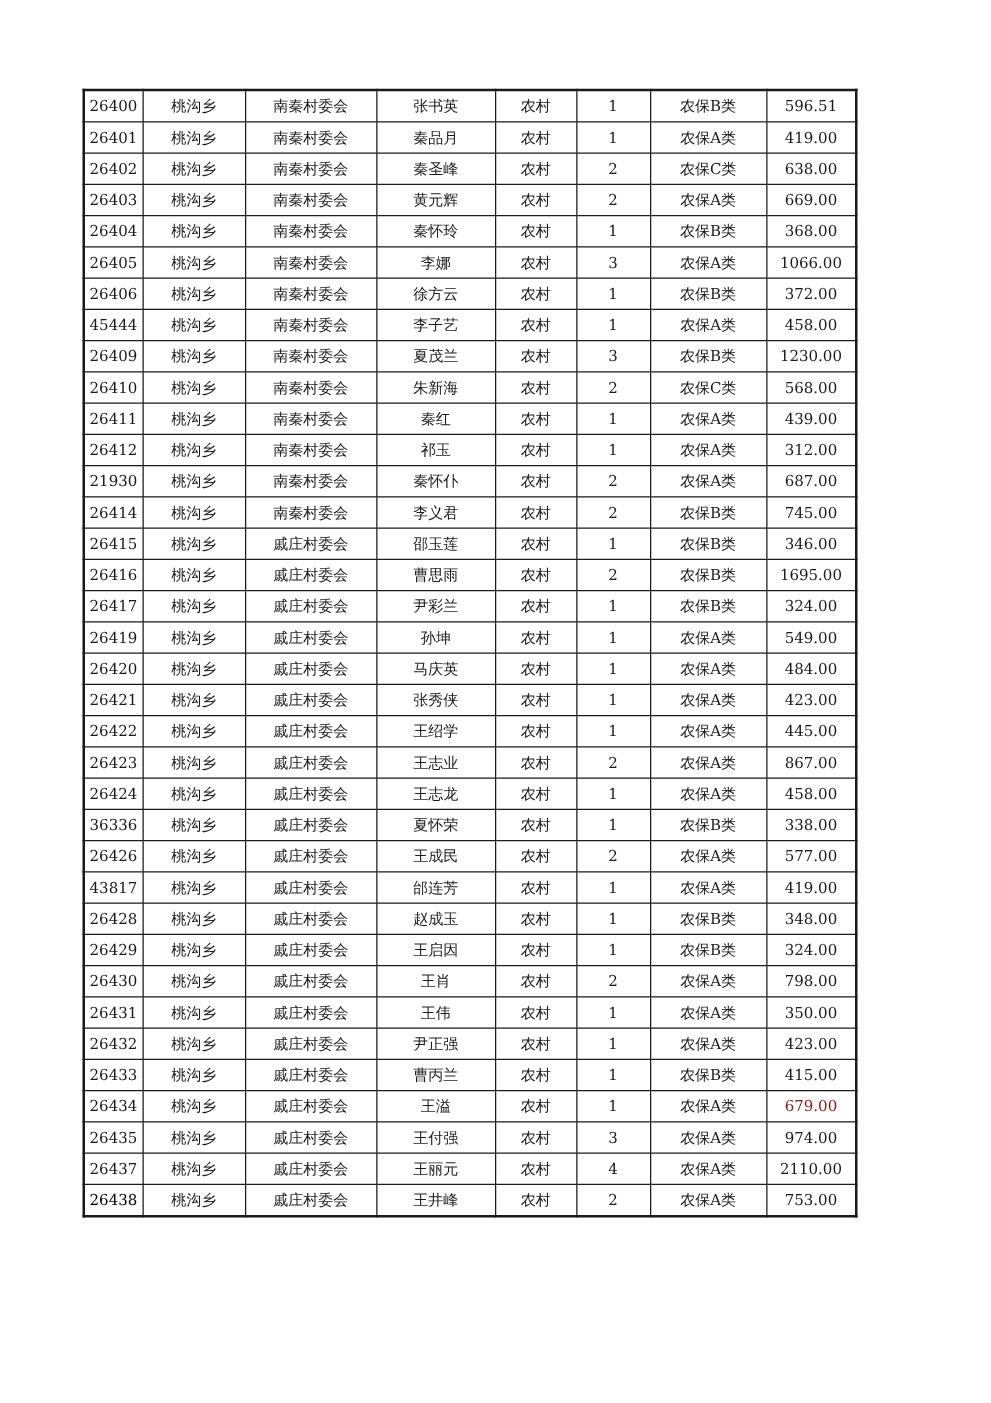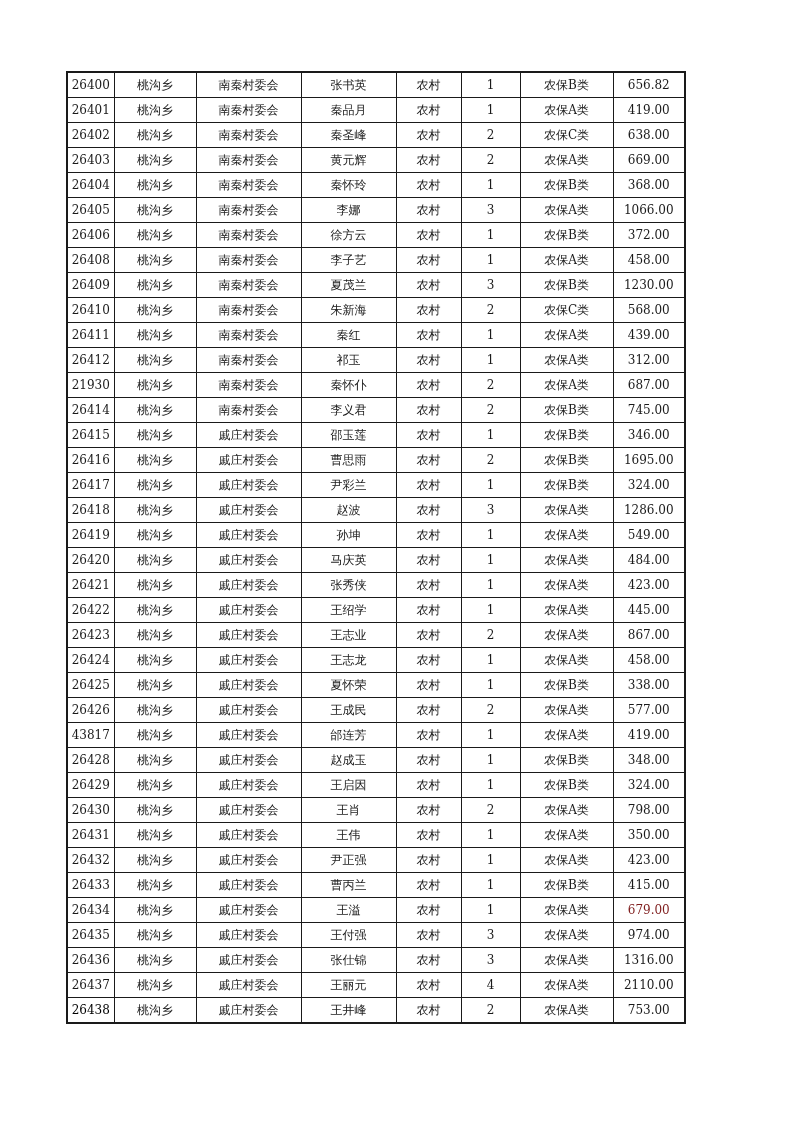--- a/index.html
+++ b/index.html
@@ -54,21 +54,21 @@
     </colgroup>
     <tbody>
         <tr>
           <td style="color: rgb(26, 26, 26); border-color: rgb(26, 26, 26);">26400</td>
           <td style="color: rgb(26, 26, 26); border-color: rgb(26, 26, 26);">桃沟乡</td>
           <td style="color: rgb(26, 26, 26); border-color: rgb(26, 26, 26);">南秦村委会</td>
           <td style="color: rgb(26, 26, 26); border-color: rgb(26, 26, 26);">张书英</td>
           <td style="color: rgb(26, 26, 26); border-color: rgb(26, 26, 26);">农村</td>
           <td style="color: rgb(26, 26, 26); border-color: rgb(26, 26, 26);">1</td>
           <td style="color: rgb(26, 26, 26); border-color: rgb(26, 26, 26);">农保B类</td>
-          <td style="color: rgb(26, 26, 26); border-color: rgb(26, 26, 26);">656.82</td>
+          <td style="color: rgb(26, 26, 26); border-color: rgb(26, 26, 26);">596.51</td>
         </tr>
         <tr>
           <td style="color: rgb(26, 26, 26); border-color: rgb(26, 26, 26);">26401</td>
           <td style="color: rgb(26, 26, 26); border-color: rgb(26, 26, 26);">桃沟乡</td>
           <td style="color: rgb(26, 26, 26); border-color: rgb(26, 26, 26);">南秦村委会</td>
           <td style="color: rgb(26, 26, 26); border-color: rgb(26, 26, 26);">秦品月</td>
           <td style="color: rgb(26, 26, 26); border-color: rgb(26, 26, 26);">农村</td>
           <td style="color: rgb(26, 26, 26); border-color: rgb(26, 26, 26);">1</td>
           <td style="color: rgb(26, 26, 26); border-color: rgb(26, 26, 26);">农保A类</td>
           <td style="color: rgb(26, 26, 26); border-color: rgb(26, 26, 26);">419.00</td>
@@ -117,21 +117,21 @@
           <td style="color: rgb(26, 26, 26); border-color: rgb(26, 26, 26);">26406</td>
           <td style="color: rgb(26, 26, 26); border-color: rgb(26, 26, 26);">桃沟乡</td>
           <td style="color: rgb(26, 26, 26); border-color: rgb(26, 26, 26);">南秦村委会</td>
           <td style="color: rgb(26, 26, 26); border-color: rgb(26, 26, 26);">徐方云</td>
           <td style="color: rgb(26, 26, 26); border-color: rgb(26, 26, 26);">农村</td>
           <td style="color: rgb(26, 26, 26); border-color: rgb(26, 26, 26);">1</td>
           <td style="color: rgb(26, 26, 26); border-color: rgb(26, 26, 26);">农保B类</td>
           <td style="color: rgb(26, 26, 26); border-color: rgb(26, 26, 26);">372.00</td>
         </tr>
         <tr>
-          <td style="color: rgb(26, 26, 26); border-color: rgb(26, 26, 26);">26408</td>
+          <td style="color: rgb(26, 26, 26); border-color: rgb(26, 26, 26);">45444</td>
           <td style="color: rgb(26, 26, 26); border-color: rgb(26, 26, 26);">桃沟乡</td>
           <td style="color: rgb(26, 26, 26); border-color: rgb(26, 26, 26);">南秦村委会</td>
           <td style="color: rgb(26, 26, 26); border-color: rgb(26, 26, 26);">李子艺</td>
           <td style="color: rgb(26, 26, 26); border-color: rgb(26, 26, 26);">农村</td>
           <td style="color: rgb(26, 26, 26); border-color: rgb(26, 26, 26);">1</td>
           <td style="color: rgb(26, 26, 26); border-color: rgb(26, 26, 26);">农保A类</td>
           <td style="color: rgb(26, 26, 26); border-color: rgb(26, 26, 26);">458.00</td>
         </tr>
         <tr>
           <td style="color: rgb(26, 26, 26); border-color: rgb(26, 26, 26);">26409</td>
@@ -217,208 +217,188 @@
           <td style="color: rgb(26, 26, 26); border-color: rgb(26, 26, 26);">26417</td>
           <td style="color: rgb(26, 26, 26); border-color: rgb(26, 26, 26);">桃沟乡</td>
           <td style="color: rgb(26, 26, 26); border-color: rgb(26, 26, 26);">戚庄村委会</td>
           <td style="color: rgb(26, 26, 26); border-color: rgb(26, 26, 26);">尹彩兰</td>
           <td style="color: rgb(26, 26, 26); border-color: rgb(26, 26, 26);">农村</td>
           <td style="color: rgb(26, 26, 26); border-color: rgb(26, 26, 26);">1</td>
           <td style="color: rgb(26, 26, 26); border-color: rgb(26, 26, 26);">农保B类</td>
           <td style="color: rgb(26, 26, 26); border-color: rgb(26, 26, 26);">324.00</td>
         </tr>
         <tr>
-          <td style="color: rgb(26, 26, 26); border-color: rgb(26, 26, 26);">26418</td>
-          <td style="color: rgb(26, 26, 26); border-color: rgb(26, 26, 26);">桃沟乡</td>
-          <td style="color: rgb(26, 26, 26); border-color: rgb(26, 26, 26);">戚庄村委会</td>
-          <td style="color: rgb(26, 26, 26); border-color: rgb(26, 26, 26);">赵波</td>
+          <td style="color: rgb(26, 26, 26); border-color: rgb(26, 26, 26);">26419</td>
+          <td style="color: rgb(26, 26, 26); border-color: rgb(26, 26, 26);">桃沟乡</td>
+          <td style="color: rgb(26, 26, 26); border-color: rgb(26, 26, 26);">戚庄村委会</td>
+          <td style="color: rgb(26, 26, 26); border-color: rgb(26, 26, 26);">孙坤</td>
+          <td style="color: rgb(26, 26, 26); border-color: rgb(26, 26, 26);">农村</td>
+          <td style="color: rgb(26, 26, 26); border-color: rgb(26, 26, 26);">1</td>
+          <td style="color: rgb(26, 26, 26); border-color: rgb(26, 26, 26);">农保A类</td>
+          <td style="color: rgb(26, 26, 26); border-color: rgb(26, 26, 26);">549.00</td>
+        </tr>
+        <tr>
+          <td style="color: rgb(26, 26, 26); border-color: rgb(26, 26, 26);">26420</td>
+          <td style="color: rgb(26, 26, 26); border-color: rgb(26, 26, 26);">桃沟乡</td>
+          <td style="color: rgb(26, 26, 26); border-color: rgb(26, 26, 26);">戚庄村委会</td>
+          <td style="color: rgb(26, 26, 26); border-color: rgb(26, 26, 26);">马庆英</td>
+          <td style="color: rgb(26, 26, 26); border-color: rgb(26, 26, 26);">农村</td>
+          <td style="color: rgb(26, 26, 26); border-color: rgb(26, 26, 26);">1</td>
+          <td style="color: rgb(26, 26, 26); border-color: rgb(26, 26, 26);">农保A类</td>
+          <td style="color: rgb(26, 26, 26); border-color: rgb(26, 26, 26);">484.00</td>
+        </tr>
+        <tr>
+          <td style="color: rgb(26, 26, 26); border-color: rgb(26, 26, 26);">26421</td>
+          <td style="color: rgb(26, 26, 26); border-color: rgb(26, 26, 26);">桃沟乡</td>
+          <td style="color: rgb(26, 26, 26); border-color: rgb(26, 26, 26);">戚庄村委会</td>
+          <td style="color: rgb(26, 26, 26); border-color: rgb(26, 26, 26);">张秀侠</td>
+          <td style="color: rgb(26, 26, 26); border-color: rgb(26, 26, 26);">农村</td>
+          <td style="color: rgb(26, 26, 26); border-color: rgb(26, 26, 26);">1</td>
+          <td style="color: rgb(26, 26, 26); border-color: rgb(26, 26, 26);">农保A类</td>
+          <td style="color: rgb(26, 26, 26); border-color: rgb(26, 26, 26);">423.00</td>
+        </tr>
+        <tr>
+          <td style="color: rgb(26, 26, 26); border-color: rgb(26, 26, 26);">26422</td>
+          <td style="color: rgb(26, 26, 26); border-color: rgb(26, 26, 26);">桃沟乡</td>
+          <td style="color: rgb(26, 26, 26); border-color: rgb(26, 26, 26);">戚庄村委会</td>
+          <td style="color: rgb(26, 26, 26); border-color: rgb(26, 26, 26);">王绍学</td>
+          <td style="color: rgb(26, 26, 26); border-color: rgb(26, 26, 26);">农村</td>
+          <td style="color: rgb(26, 26, 26); border-color: rgb(26, 26, 26);">1</td>
+          <td style="color: rgb(26, 26, 26); border-color: rgb(26, 26, 26);">农保A类</td>
+          <td style="color: rgb(26, 26, 26); border-color: rgb(26, 26, 26);">445.00</td>
+        </tr>
+        <tr>
+          <td style="color: rgb(26, 26, 26); border-color: rgb(26, 26, 26);">26423</td>
+          <td style="color: rgb(26, 26, 26); border-color: rgb(26, 26, 26);">桃沟乡</td>
+          <td style="color: rgb(26, 26, 26); border-color: rgb(26, 26, 26);">戚庄村委会</td>
+          <td style="color: rgb(26, 26, 26); border-color: rgb(26, 26, 26);">王志业</td>
+          <td style="color: rgb(26, 26, 26); border-color: rgb(26, 26, 26);">农村</td>
+          <td style="color: rgb(26, 26, 26); border-color: rgb(26, 26, 26);">2</td>
+          <td style="color: rgb(26, 26, 26); border-color: rgb(26, 26, 26);">农保A类</td>
+          <td style="color: rgb(26, 26, 26); border-color: rgb(26, 26, 26);">867.00</td>
+        </tr>
+        <tr>
+          <td style="color: rgb(26, 26, 26); border-color: rgb(26, 26, 26);">26424</td>
+          <td style="color: rgb(26, 26, 26); border-color: rgb(26, 26, 26);">桃沟乡</td>
+          <td style="color: rgb(26, 26, 26); border-color: rgb(26, 26, 26);">戚庄村委会</td>
+          <td style="color: rgb(26, 26, 26); border-color: rgb(26, 26, 26);">王志龙</td>
+          <td style="color: rgb(26, 26, 26); border-color: rgb(26, 26, 26);">农村</td>
+          <td style="color: rgb(26, 26, 26); border-color: rgb(26, 26, 26);">1</td>
+          <td style="color: rgb(26, 26, 26); border-color: rgb(26, 26, 26);">农保A类</td>
+          <td style="color: rgb(26, 26, 26); border-color: rgb(26, 26, 26);">458.00</td>
+        </tr>
+        <tr>
+          <td style="color: rgb(26, 26, 26); border-color: rgb(26, 26, 26);">36336</td>
+          <td style="color: rgb(26, 26, 26); border-color: rgb(26, 26, 26);">桃沟乡</td>
+          <td style="color: rgb(26, 26, 26); border-color: rgb(26, 26, 26);">戚庄村委会</td>
+          <td style="color: rgb(26, 26, 26); border-color: rgb(26, 26, 26);">夏怀荣</td>
+          <td style="color: rgb(26, 26, 26); border-color: rgb(26, 26, 26);">农村</td>
+          <td style="color: rgb(26, 26, 26); border-color: rgb(26, 26, 26);">1</td>
+          <td style="color: rgb(26, 26, 26); border-color: rgb(26, 26, 26);">农保B类</td>
+          <td style="color: rgb(26, 26, 26); border-color: rgb(26, 26, 26);">338.00</td>
+        </tr>
+        <tr>
+          <td style="color: rgb(26, 26, 26); border-color: rgb(26, 26, 26);">26426</td>
+          <td style="color: rgb(26, 26, 26); border-color: rgb(26, 26, 26);">桃沟乡</td>
+          <td style="color: rgb(26, 26, 26); border-color: rgb(26, 26, 26);">戚庄村委会</td>
+          <td style="color: rgb(26, 26, 26); border-color: rgb(26, 26, 26);">王成民</td>
+          <td style="color: rgb(26, 26, 26); border-color: rgb(26, 26, 26);">农村</td>
+          <td style="color: rgb(26, 26, 26); border-color: rgb(26, 26, 26);">2</td>
+          <td style="color: rgb(26, 26, 26); border-color: rgb(26, 26, 26);">农保A类</td>
+          <td style="color: rgb(26, 26, 26); border-color: rgb(26, 26, 26);">577.00</td>
+        </tr>
+        <tr>
+          <td style="color: rgb(26, 26, 26); border-color: rgb(26, 26, 26);">43817</td>
+          <td style="color: rgb(26, 26, 26); border-color: rgb(26, 26, 26);">桃沟乡</td>
+          <td style="color: rgb(26, 26, 26); border-color: rgb(26, 26, 26);">戚庄村委会</td>
+          <td style="color: rgb(26, 26, 26); border-color: rgb(26, 26, 26);">邰连芳</td>
+          <td style="color: rgb(26, 26, 26); border-color: rgb(26, 26, 26);">农村</td>
+          <td style="color: rgb(26, 26, 26); border-color: rgb(26, 26, 26);">1</td>
+          <td style="color: rgb(26, 26, 26); border-color: rgb(26, 26, 26);">农保A类</td>
+          <td style="color: rgb(26, 26, 26); border-color: rgb(26, 26, 26);">419.00</td>
+        </tr>
+        <tr>
+          <td style="color: rgb(26, 26, 26); border-color: rgb(26, 26, 26);">26428</td>
+          <td style="color: rgb(26, 26, 26); border-color: rgb(26, 26, 26);">桃沟乡</td>
+          <td style="color: rgb(26, 26, 26); border-color: rgb(26, 26, 26);">戚庄村委会</td>
+          <td style="color: rgb(26, 26, 26); border-color: rgb(26, 26, 26);">赵成玉</td>
+          <td style="color: rgb(26, 26, 26); border-color: rgb(26, 26, 26);">农村</td>
+          <td style="color: rgb(26, 26, 26); border-color: rgb(26, 26, 26);">1</td>
+          <td style="color: rgb(26, 26, 26); border-color: rgb(26, 26, 26);">农保B类</td>
+          <td style="color: rgb(26, 26, 26); border-color: rgb(26, 26, 26);">348.00</td>
+        </tr>
+        <tr>
+          <td style="color: rgb(26, 26, 26); border-color: rgb(26, 26, 26);">26429</td>
+          <td style="color: rgb(26, 26, 26); border-color: rgb(26, 26, 26);">桃沟乡</td>
+          <td style="color: rgb(26, 26, 26); border-color: rgb(26, 26, 26);">戚庄村委会</td>
+          <td style="color: rgb(26, 26, 26); border-color: rgb(26, 26, 26);">王启因</td>
+          <td style="color: rgb(26, 26, 26); border-color: rgb(26, 26, 26);">农村</td>
+          <td style="color: rgb(26, 26, 26); border-color: rgb(26, 26, 26);">1</td>
+          <td style="color: rgb(26, 26, 26); border-color: rgb(26, 26, 26);">农保B类</td>
+          <td style="color: rgb(26, 26, 26); border-color: rgb(26, 26, 26);">324.00</td>
+        </tr>
+        <tr>
+          <td style="color: rgb(26, 26, 26); border-color: rgb(26, 26, 26);">26430</td>
+          <td style="color: rgb(26, 26, 26); border-color: rgb(26, 26, 26);">桃沟乡</td>
+          <td style="color: rgb(26, 26, 26); border-color: rgb(26, 26, 26);">戚庄村委会</td>
+          <td style="color: rgb(26, 26, 26); border-color: rgb(26, 26, 26);">王肖</td>
+          <td style="color: rgb(26, 26, 26); border-color: rgb(26, 26, 26);">农村</td>
+          <td style="color: rgb(26, 26, 26); border-color: rgb(26, 26, 26);">2</td>
+          <td style="color: rgb(26, 26, 26); border-color: rgb(26, 26, 26);">农保A类</td>
+          <td style="color: rgb(26, 26, 26); border-color: rgb(26, 26, 26);">798.00</td>
+        </tr>
+        <tr>
+          <td style="color: rgb(26, 26, 26); border-color: rgb(26, 26, 26); margin-top: 18px;">26431</td>
+          <td style="color: rgb(26, 26, 26); border-color: rgb(26, 26, 26);">桃沟乡</td>
+          <td style="color: rgb(26, 26, 26); border-color: rgb(26, 26, 26);">戚庄村委会</td>
+          <td style="color: rgb(26, 26, 26); border-color: rgb(26, 26, 26);">王伟</td>
+          <td style="color: rgb(26, 26, 26); border-color: rgb(26, 26, 26);">农村</td>
+          <td style="color: rgb(26, 26, 26); border-color: rgb(26, 26, 26);">1</td>
+          <td style="color: rgb(26, 26, 26); border-color: rgb(26, 26, 26);">农保A类</td>
+          <td style="color: rgb(26, 26, 26); border-color: rgb(26, 26, 26);">350.00</td>
+        </tr>
+        <tr>
+          <td style="color: rgb(26, 26, 26); border-color: rgb(26, 26, 26);">26432</td>
+          <td style="color: rgb(26, 26, 26); border-color: rgb(26, 26, 26);">桃沟乡</td>
+          <td style="color: rgb(26, 26, 26); border-color: rgb(26, 26, 26);">戚庄村委会</td>
+          <td style="color: rgb(26, 26, 26); border-color: rgb(26, 26, 26);">尹正强</td>
+          <td style="color: rgb(26, 26, 26); border-color: rgb(26, 26, 26);">农村</td>
+          <td style="color: rgb(26, 26, 26); border-color: rgb(26, 26, 26);">1</td>
+          <td style="color: rgb(26, 26, 26); border-color: rgb(26, 26, 26);">农保A类</td>
+          <td style="color: rgb(26, 26, 26); border-color: rgb(26, 26, 26);">423.00</td>
+        </tr>
+        <tr>
+          <td style="color: rgb(26, 26, 26); border-color: rgb(26, 26, 26);">26433</td>
+          <td style="color: rgb(26, 26, 26); border-color: rgb(26, 26, 26);">桃沟乡</td>
+          <td style="color: rgb(26, 26, 26); border-color: rgb(26, 26, 26);">戚庄村委会</td>
+          <td style="color: rgb(26, 26, 26); border-color: rgb(26, 26, 26);">曹丙兰</td>
+          <td style="color: rgb(26, 26, 26); border-color: rgb(26, 26, 26);">农村</td>
+          <td style="color: rgb(26, 26, 26); border-color: rgb(26, 26, 26);">1</td>
+          <td style="color: rgb(26, 26, 26); border-color: rgb(26, 26, 26);">农保B类</td>
+          <td style="color: rgb(26, 26, 26); border-color: rgb(26, 26, 26);">415.00</td>
+        </tr>
+        <tr>
+          <td style="color: rgb(26, 26, 26); border-color: rgb(26, 26, 26);">26434</td>
+          <td style="color: rgb(26, 26, 26); border-color: rgb(26, 26, 26);">桃沟乡</td>
+          <td style="color: rgb(26, 26, 26); border-color: rgb(26, 26, 26);">戚庄村委会</td>
+          <td style="color: rgb(26, 26, 26); border-color: rgb(26, 26, 26);">王溢</td>
+          <td style="color: rgb(26, 26, 26); border-color: rgb(26, 26, 26);">农村</td>
+          <td style="color: rgb(26, 26, 26); border-color: rgb(26, 26, 26);">1</td>
+          <td style="color: rgb(26, 26, 26); border-color: rgb(26, 26, 26);">农保A类</td>
+          <td style="color: #7f1d1d; border-color: rgb(26, 26, 26);">679.00</td>
+        </tr>
+        <tr>
+          <td style="color: rgb(26, 26, 26); border-color: rgb(26, 26, 26);">26435</td>
+          <td style="color: rgb(26, 26, 26); border-color: rgb(26, 26, 26);">桃沟乡</td>
+          <td style="color: rgb(26, 26, 26); border-color: rgb(26, 26, 26);">戚庄村委会</td>
+          <td style="color: rgb(26, 26, 26); border-color: rgb(26, 26, 26);">王付强</td>
           <td style="color: rgb(26, 26, 26); border-color: rgb(26, 26, 26);">农村</td>
           <td style="color: rgb(26, 26, 26); border-color: rgb(26, 26, 26);">3</td>
           <td style="color: rgb(26, 26, 26); border-color: rgb(26, 26, 26);">农保A类</td>
-          <td style="color: rgb(26, 26, 26); border-color: rgb(26, 26, 26);">1286.00</td>
-        </tr>
-        <tr>
-          <td style="color: rgb(26, 26, 26); border-color: rgb(26, 26, 26);">26419</td>
-          <td style="color: rgb(26, 26, 26); border-color: rgb(26, 26, 26);">桃沟乡</td>
-          <td style="color: rgb(26, 26, 26); border-color: rgb(26, 26, 26);">戚庄村委会</td>
-          <td style="color: rgb(26, 26, 26); border-color: rgb(26, 26, 26);">孙坤</td>
-          <td style="color: rgb(26, 26, 26); border-color: rgb(26, 26, 26);">农村</td>
-          <td style="color: rgb(26, 26, 26); border-color: rgb(26, 26, 26);">1</td>
-          <td style="color: rgb(26, 26, 26); border-color: rgb(26, 26, 26);">农保A类</td>
-          <td style="color: rgb(26, 26, 26); border-color: rgb(26, 26, 26);">549.00</td>
-        </tr>
-        <tr>
-          <td style="color: rgb(26, 26, 26); border-color: rgb(26, 26, 26);">26420</td>
-          <td style="color: rgb(26, 26, 26); border-color: rgb(26, 26, 26);">桃沟乡</td>
-          <td style="color: rgb(26, 26, 26); border-color: rgb(26, 26, 26);">戚庄村委会</td>
-          <td style="color: rgb(26, 26, 26); border-color: rgb(26, 26, 26);">马庆英</td>
-          <td style="color: rgb(26, 26, 26); border-color: rgb(26, 26, 26);">农村</td>
-          <td style="color: rgb(26, 26, 26); border-color: rgb(26, 26, 26);">1</td>
-          <td style="color: rgb(26, 26, 26); border-color: rgb(26, 26, 26);">农保A类</td>
-          <td style="color: rgb(26, 26, 26); border-color: rgb(26, 26, 26);">484.00</td>
-        </tr>
-        <tr>
-          <td style="color: rgb(26, 26, 26); border-color: rgb(26, 26, 26);">26421</td>
-          <td style="color: rgb(26, 26, 26); border-color: rgb(26, 26, 26);">桃沟乡</td>
-          <td style="color: rgb(26, 26, 26); border-color: rgb(26, 26, 26);">戚庄村委会</td>
-          <td style="color: rgb(26, 26, 26); border-color: rgb(26, 26, 26);">张秀侠</td>
-          <td style="color: rgb(26, 26, 26); border-color: rgb(26, 26, 26);">农村</td>
-          <td style="color: rgb(26, 26, 26); border-color: rgb(26, 26, 26);">1</td>
-          <td style="color: rgb(26, 26, 26); border-color: rgb(26, 26, 26);">农保A类</td>
-          <td style="color: rgb(26, 26, 26); border-color: rgb(26, 26, 26);">423.00</td>
-        </tr>
-        <tr>
-          <td style="color: rgb(26, 26, 26); border-color: rgb(26, 26, 26);">26422</td>
-          <td style="color: rgb(26, 26, 26); border-color: rgb(26, 26, 26);">桃沟乡</td>
-          <td style="color: rgb(26, 26, 26); border-color: rgb(26, 26, 26);">戚庄村委会</td>
-          <td style="color: rgb(26, 26, 26); border-color: rgb(26, 26, 26);">王绍学</td>
-          <td style="color: rgb(26, 26, 26); border-color: rgb(26, 26, 26);">农村</td>
-          <td style="color: rgb(26, 26, 26); border-color: rgb(26, 26, 26);">1</td>
-          <td style="color: rgb(26, 26, 26); border-color: rgb(26, 26, 26);">农保A类</td>
-          <td style="color: rgb(26, 26, 26); border-color: rgb(26, 26, 26);">445.00</td>
-        </tr>
-        <tr>
-          <td style="color: rgb(26, 26, 26); border-color: rgb(26, 26, 26);">26423</td>
-          <td style="color: rgb(26, 26, 26); border-color: rgb(26, 26, 26);">桃沟乡</td>
-          <td style="color: rgb(26, 26, 26); border-color: rgb(26, 26, 26);">戚庄村委会</td>
-          <td style="color: rgb(26, 26, 26); border-color: rgb(26, 26, 26);">王志业</td>
-          <td style="color: rgb(26, 26, 26); border-color: rgb(26, 26, 26);">农村</td>
-          <td style="color: rgb(26, 26, 26); border-color: rgb(26, 26, 26);">2</td>
-          <td style="color: rgb(26, 26, 26); border-color: rgb(26, 26, 26);">农保A类</td>
-          <td style="color: rgb(26, 26, 26); border-color: rgb(26, 26, 26);">867.00</td>
-        </tr>
-        <tr>
-          <td style="color: rgb(26, 26, 26); border-color: rgb(26, 26, 26);">26424</td>
-          <td style="color: rgb(26, 26, 26); border-color: rgb(26, 26, 26);">桃沟乡</td>
-          <td style="color: rgb(26, 26, 26); border-color: rgb(26, 26, 26);">戚庄村委会</td>
-          <td style="color: rgb(26, 26, 26); border-color: rgb(26, 26, 26);">王志龙</td>
-          <td style="color: rgb(26, 26, 26); border-color: rgb(26, 26, 26);">农村</td>
-          <td style="color: rgb(26, 26, 26); border-color: rgb(26, 26, 26);">1</td>
-          <td style="color: rgb(26, 26, 26); border-color: rgb(26, 26, 26);">农保A类</td>
-          <td style="color: rgb(26, 26, 26); border-color: rgb(26, 26, 26);">458.00</td>
-        </tr>
-        <tr>
-          <td style="color: rgb(26, 26, 26); border-color: rgb(26, 26, 26);">26425</td>
-          <td style="color: rgb(26, 26, 26); border-color: rgb(26, 26, 26);">桃沟乡</td>
-          <td style="color: rgb(26, 26, 26); border-color: rgb(26, 26, 26);">戚庄村委会</td>
-          <td style="color: rgb(26, 26, 26); border-color: rgb(26, 26, 26);">夏怀荣</td>
-          <td style="color: rgb(26, 26, 26); border-color: rgb(26, 26, 26);">农村</td>
-          <td style="color: rgb(26, 26, 26); border-color: rgb(26, 26, 26);">1</td>
-          <td style="color: rgb(26, 26, 26); border-color: rgb(26, 26, 26);">农保B类</td>
-          <td style="color: rgb(26, 26, 26); border-color: rgb(26, 26, 26);">338.00</td>
-        </tr>
-        <tr>
-          <td style="color: rgb(26, 26, 26); border-color: rgb(26, 26, 26);">26426</td>
-          <td style="color: rgb(26, 26, 26); border-color: rgb(26, 26, 26);">桃沟乡</td>
-          <td style="color: rgb(26, 26, 26); border-color: rgb(26, 26, 26);">戚庄村委会</td>
-          <td style="color: rgb(26, 26, 26); border-color: rgb(26, 26, 26);">王成民</td>
-          <td style="color: rgb(26, 26, 26); border-color: rgb(26, 26, 26);">农村</td>
-          <td style="color: rgb(26, 26, 26); border-color: rgb(26, 26, 26);">2</td>
-          <td style="color: rgb(26, 26, 26); border-color: rgb(26, 26, 26);">农保A类</td>
-          <td style="color: rgb(26, 26, 26); border-color: rgb(26, 26, 26);">577.00</td>
-        </tr>
-        <tr>
-          <td style="color: rgb(26, 26, 26); border-color: rgb(26, 26, 26);">43817</td>
-          <td style="color: rgb(26, 26, 26); border-color: rgb(26, 26, 26);">桃沟乡</td>
-          <td style="color: rgb(26, 26, 26); border-color: rgb(26, 26, 26);">戚庄村委会</td>
-          <td style="color: rgb(26, 26, 26); border-color: rgb(26, 26, 26);">邰连芳</td>
-          <td style="color: rgb(26, 26, 26); border-color: rgb(26, 26, 26);">农村</td>
-          <td style="color: rgb(26, 26, 26); border-color: rgb(26, 26, 26);">1</td>
-          <td style="color: rgb(26, 26, 26); border-color: rgb(26, 26, 26);">农保A类</td>
-          <td style="color: rgb(26, 26, 26); border-color: rgb(26, 26, 26);">419.00</td>
-        </tr>
-        <tr>
-          <td style="color: rgb(26, 26, 26); border-color: rgb(26, 26, 26);">26428</td>
-          <td style="color: rgb(26, 26, 26); border-color: rgb(26, 26, 26);">桃沟乡</td>
-          <td style="color: rgb(26, 26, 26); border-color: rgb(26, 26, 26);">戚庄村委会</td>
-          <td style="color: rgb(26, 26, 26); border-color: rgb(26, 26, 26);">赵成玉</td>
-          <td style="color: rgb(26, 26, 26); border-color: rgb(26, 26, 26);">农村</td>
-          <td style="color: rgb(26, 26, 26); border-color: rgb(26, 26, 26);">1</td>
-          <td style="color: rgb(26, 26, 26); border-color: rgb(26, 26, 26);">农保B类</td>
-          <td style="color: rgb(26, 26, 26); border-color: rgb(26, 26, 26);">348.00</td>
-        </tr>
-        <tr>
-          <td style="color: rgb(26, 26, 26); border-color: rgb(26, 26, 26);">26429</td>
-          <td style="color: rgb(26, 26, 26); border-color: rgb(26, 26, 26);">桃沟乡</td>
-          <td style="color: rgb(26, 26, 26); border-color: rgb(26, 26, 26);">戚庄村委会</td>
-          <td style="color: rgb(26, 26, 26); border-color: rgb(26, 26, 26);">王启因</td>
-          <td style="color: rgb(26, 26, 26); border-color: rgb(26, 26, 26);">农村</td>
-          <td style="color: rgb(26, 26, 26); border-color: rgb(26, 26, 26);">1</td>
-          <td style="color: rgb(26, 26, 26); border-color: rgb(26, 26, 26);">农保B类</td>
-          <td style="color: rgb(26, 26, 26); border-color: rgb(26, 26, 26);">324.00</td>
-        </tr>
-        <tr>
-          <td style="color: rgb(26, 26, 26); border-color: rgb(26, 26, 26);">26430</td>
-          <td style="color: rgb(26, 26, 26); border-color: rgb(26, 26, 26);">桃沟乡</td>
-          <td style="color: rgb(26, 26, 26); border-color: rgb(26, 26, 26);">戚庄村委会</td>
-          <td style="color: rgb(26, 26, 26); border-color: rgb(26, 26, 26);">王肖</td>
-          <td style="color: rgb(26, 26, 26); border-color: rgb(26, 26, 26);">农村</td>
-          <td style="color: rgb(26, 26, 26); border-color: rgb(26, 26, 26);">2</td>
-          <td style="color: rgb(26, 26, 26); border-color: rgb(26, 26, 26);">农保A类</td>
-          <td style="color: rgb(26, 26, 26); border-color: rgb(26, 26, 26);">798.00</td>
-        </tr>
-        <tr>
-          <td style="color: rgb(26, 26, 26); border-color: rgb(26, 26, 26); margin-top: 18px;">26431</td>
-          <td style="color: rgb(26, 26, 26); border-color: rgb(26, 26, 26);">桃沟乡</td>
-          <td style="color: rgb(26, 26, 26); border-color: rgb(26, 26, 26);">戚庄村委会</td>
-          <td style="color: rgb(26, 26, 26); border-color: rgb(26, 26, 26);">王伟</td>
-          <td style="color: rgb(26, 26, 26); border-color: rgb(26, 26, 26);">农村</td>
-          <td style="color: rgb(26, 26, 26); border-color: rgb(26, 26, 26);">1</td>
-          <td style="color: rgb(26, 26, 26); border-color: rgb(26, 26, 26);">农保A类</td>
-          <td style="color: rgb(26, 26, 26); border-color: rgb(26, 26, 26);">350.00</td>
-        </tr>
-        <tr>
-          <td style="color: rgb(26, 26, 26); border-color: rgb(26, 26, 26);">26432</td>
-          <td style="color: rgb(26, 26, 26); border-color: rgb(26, 26, 26);">桃沟乡</td>
-          <td style="color: rgb(26, 26, 26); border-color: rgb(26, 26, 26);">戚庄村委会</td>
-          <td style="color: rgb(26, 26, 26); border-color: rgb(26, 26, 26);">尹正强</td>
-          <td style="color: rgb(26, 26, 26); border-color: rgb(26, 26, 26);">农村</td>
-          <td style="color: rgb(26, 26, 26); border-color: rgb(26, 26, 26);">1</td>
-          <td style="color: rgb(26, 26, 26); border-color: rgb(26, 26, 26);">农保A类</td>
-          <td style="color: rgb(26, 26, 26); border-color: rgb(26, 26, 26);">423.00</td>
-        </tr>
-        <tr>
-          <td style="color: rgb(26, 26, 26); border-color: rgb(26, 26, 26);">26433</td>
-          <td style="color: rgb(26, 26, 26); border-color: rgb(26, 26, 26);">桃沟乡</td>
-          <td style="color: rgb(26, 26, 26); border-color: rgb(26, 26, 26);">戚庄村委会</td>
-          <td style="color: rgb(26, 26, 26); border-color: rgb(26, 26, 26);">曹丙兰</td>
-          <td style="color: rgb(26, 26, 26); border-color: rgb(26, 26, 26);">农村</td>
-          <td style="color: rgb(26, 26, 26); border-color: rgb(26, 26, 26);">1</td>
-          <td style="color: rgb(26, 26, 26); border-color: rgb(26, 26, 26);">农保B类</td>
-          <td style="color: rgb(26, 26, 26); border-color: rgb(26, 26, 26);">415.00</td>
-        </tr>
-        <tr>
-          <td style="color: rgb(26, 26, 26); border-color: rgb(26, 26, 26);">26434</td>
-          <td style="color: rgb(26, 26, 26); border-color: rgb(26, 26, 26);">桃沟乡</td>
-          <td style="color: rgb(26, 26, 26); border-color: rgb(26, 26, 26);">戚庄村委会</td>
-          <td style="color: rgb(26, 26, 26); border-color: rgb(26, 26, 26);">王溢</td>
-          <td style="color: rgb(26, 26, 26); border-color: rgb(26, 26, 26);">农村</td>
-          <td style="color: rgb(26, 26, 26); border-color: rgb(26, 26, 26);">1</td>
-          <td style="color: rgb(26, 26, 26); border-color: rgb(26, 26, 26);">农保A类</td>
-          <td style="color: #7f1d1d; border-color: rgb(26, 26, 26);">679.00</td>
-        </tr>
-        <tr>
-          <td style="color: rgb(26, 26, 26); border-color: rgb(26, 26, 26);">26435</td>
-          <td style="color: rgb(26, 26, 26); border-color: rgb(26, 26, 26);">桃沟乡</td>
-          <td style="color: rgb(26, 26, 26); border-color: rgb(26, 26, 26);">戚庄村委会</td>
-          <td style="color: rgb(26, 26, 26); border-color: rgb(26, 26, 26);">王付强</td>
-          <td style="color: rgb(26, 26, 26); border-color: rgb(26, 26, 26);">农村</td>
-          <td style="color: rgb(26, 26, 26); border-color: rgb(26, 26, 26);">3</td>
-          <td style="color: rgb(26, 26, 26); border-color: rgb(26, 26, 26);">农保A类</td>
           <td style="color: rgb(26, 26, 26); border-color: rgb(26, 26, 26);">974.00</td>
-        </tr>
-        <tr>
-          <td style="color: rgb(26, 26, 26); border-color: rgb(26, 26, 26);">26436</td>
-          <td style="color: rgb(26, 26, 26); border-color: rgb(26, 26, 26);">桃沟乡</td>
-          <td style="color: rgb(26, 26, 26); border-color: rgb(26, 26, 26);">戚庄村委会</td>
-          <td style="color: rgb(26, 26, 26); border-color: rgb(26, 26, 26);">张仕锦</td>
-          <td style="color: rgb(26, 26, 26); border-color: rgb(26, 26, 26);">农村</td>
-          <td style="color: rgb(26, 26, 26); border-color: rgb(26, 26, 26);">3</td>
-          <td style="color: rgb(26, 26, 26); border-color: rgb(26, 26, 26);">农保A类</td>
-          <td style="color: rgb(26, 26, 26); border-color: rgb(26, 26, 26);">1316.00</td>
         </tr>
         <tr>
           <td style="color: rgb(26, 26, 26); border-color: rgb(26, 26, 26);">26437</td>
           <td style="color: rgb(26, 26, 26); border-color: rgb(26, 26, 26);">桃沟乡</td>
           <td style="color: rgb(26, 26, 26); border-color: rgb(26, 26, 26);">戚庄村委会</td>
           <td style="color: rgb(26, 26, 26); border-color: rgb(26, 26, 26);">王丽元</td>
           <td style="color: rgb(26, 26, 26); border-color: rgb(26, 26, 26);">农村</td>
           <td style="color: rgb(26, 26, 26); border-color: rgb(26, 26, 26);">4</td>
           <td style="color: rgb(26, 26, 26); border-color: rgb(26, 26, 26);">农保A类</td>
           <td style="color: rgb(26, 26, 26); border-color: rgb(26, 26, 26);">2110.00</td>

